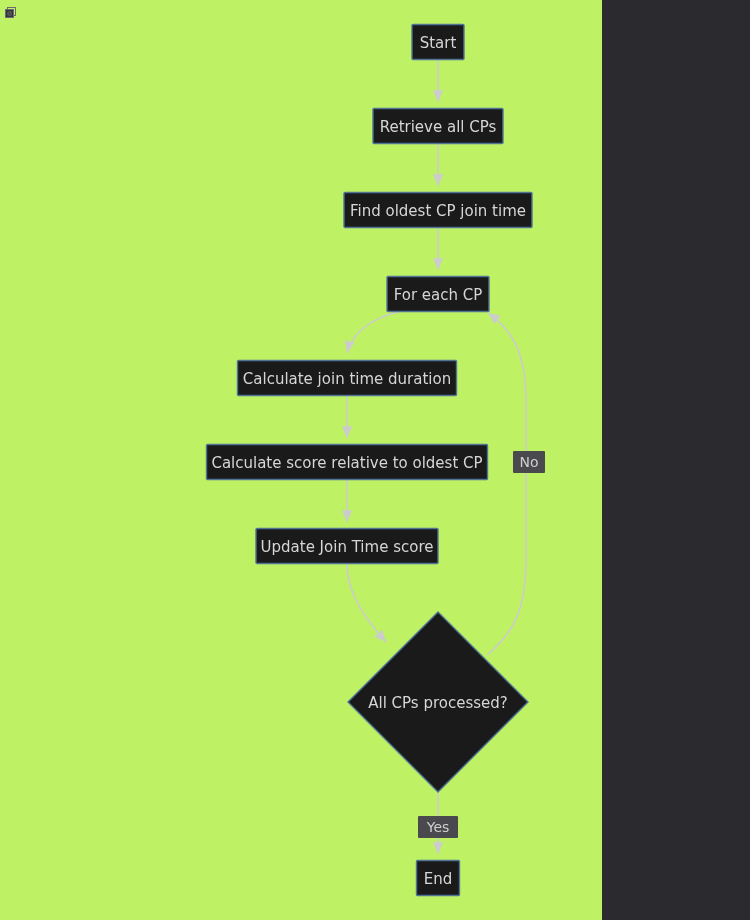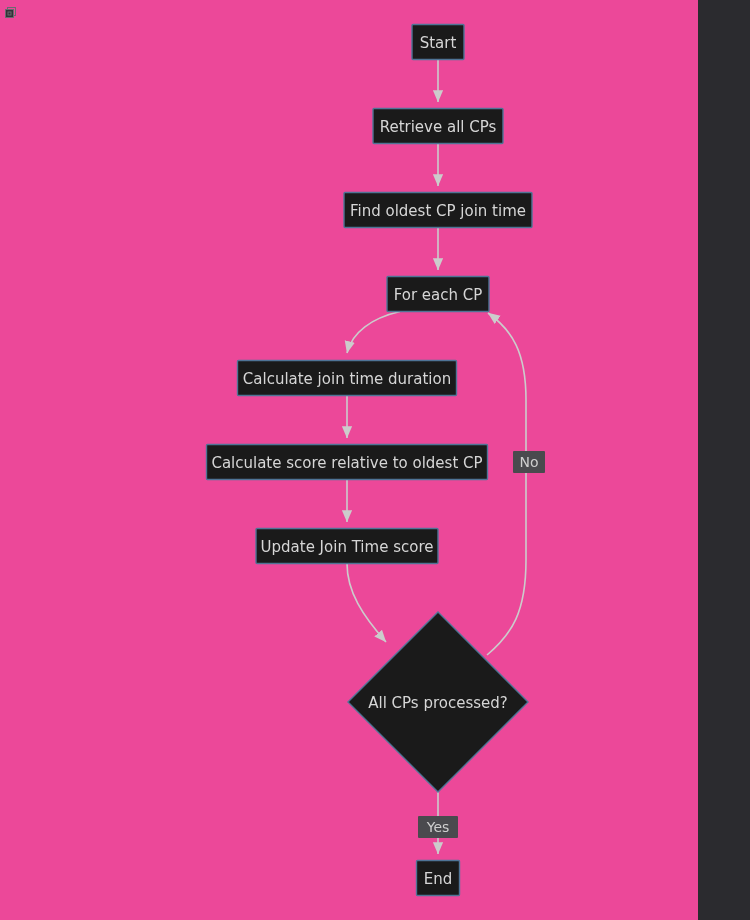--- a/index.html
+++ b/index.html
@@ -2,23 +2,23 @@
 <html><head>
 <meta charset="utf-8">
 <style>
   html, body {
     margin: 0;
     padding: 0;
     background: #2b2b2f;
   }
   #page {
     position: relative;
-    width: 698px;
+    width: 602px;
     height: 920px;
-    background: #ec4899;
+    background: #bef264;
     overflow: hidden;
     font-family: "DejaVu Sans", "Liberation Sans", sans-serif;
   }
   #flow-svg {
     position: absolute;
     left: 0;
     top: 0;
     width: 750px;
     height: 920px;
   }

